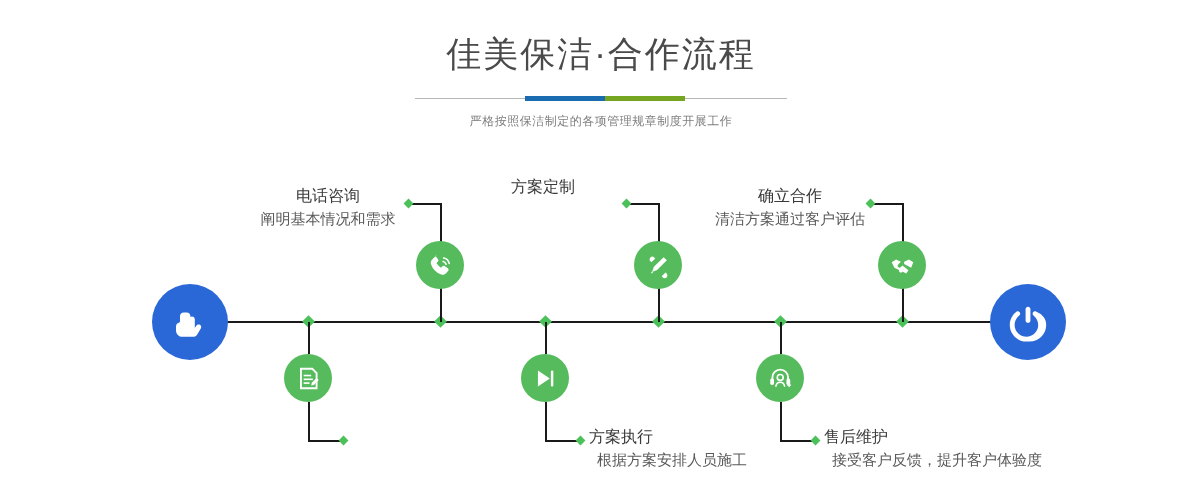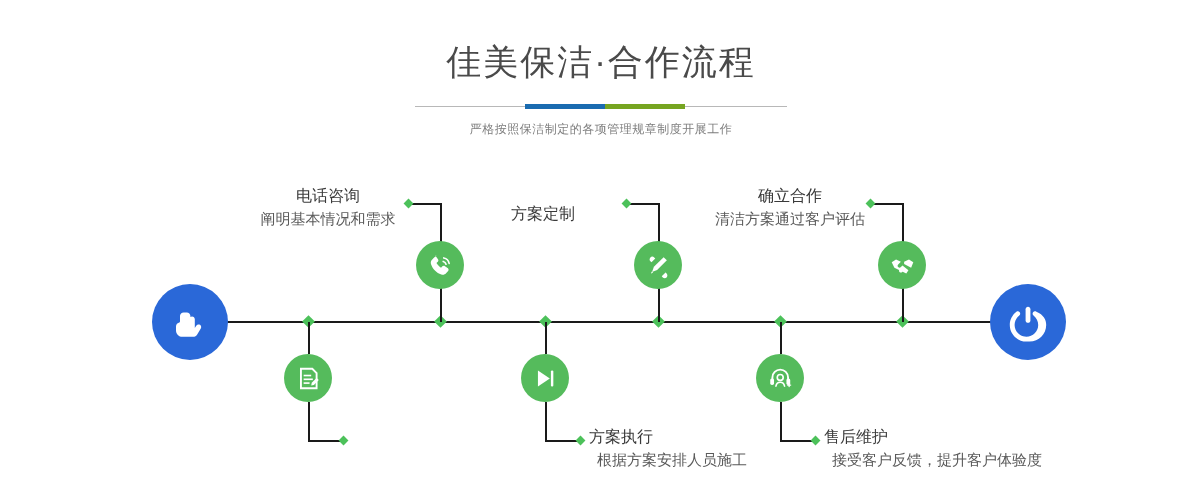--- a/index.html
+++ b/index.html
@@ -8,21 +8,21 @@
     background: #ffffff;
     font-family: "Liberation Sans", "DejaVu Sans", sans-serif;
     overflow: hidden;
   }
   #root { position: relative; width: 1202px; height: 502px; }
 
   
   .header { position: absolute; left: 0; top: 0; width: 1202px; text-align: center; }
   .title {
     font-size: 35px; color: #4a4a4a; letter-spacing: 2px;
-    line-height: 1; padding-top: 44px; font-weight: 400;
+    line-height: 1; font-weight: 400; margin-top: 36px;
   }
   .divider-wrap {
     position: relative; width: 372px; height: 5px;
     margin: 25px auto 0;
   }
   .divider-base {
     position: absolute; left: 0; top: 2px; width: 372px; height: 1px;
     background: #b8b8b8;
   }
   .divider-blue {
@@ -137,21 +137,21 @@
     <div class="hstem" style="left:627px; top:203px; width:32px;"></div>
     <div class="diamond small" style="left:623px; top:200px;"></div>
     <div class="node" style="left:634px; top:241px;">
       <svg viewBox="0 0 100 100">
         <path d="M26 74l7-19 36-36 12 12-36 36z"></path>
         <path d="M20 20c4-4 10-4 14 0l4 4-14 14-4-4c-4-4-4-10 0-14z"></path>
         <path d="M66 66l14 14c4 4 4 10 0 14s-10 4-14 0l-4-4 14-14z"></path>
         <path d="M22 80l8-3-5-5z"></path>
       </svg>
     </div>
-    <div class="label above" style="left:462px; top:204px; width:162px;">
+    <div class="label above" style="left:462px; top:177px; width:162px;">
       <div class="ttl">方案定制</div>
     </div>
 
     <div class="vstem" style="left:902px; top:288px; height:34px;"></div>
     <div class="vstem" style="left:902px; top:203px; height:39px;"></div>
     <div class="hstem" style="left:871px; top:203px; width:32px;"></div>
     <div class="diamond small" style="left:867px; top:200px;"></div>
     <div class="node" style="left:878px; top:241px;">
       <svg viewBox="0 0 100 100">
         <path d="M10 38l16-10 18 8-10 10c-3 3-3 7 0 10 3 3 7 3 10 0l6-6 22 18-8 12-44-22z"></path>

